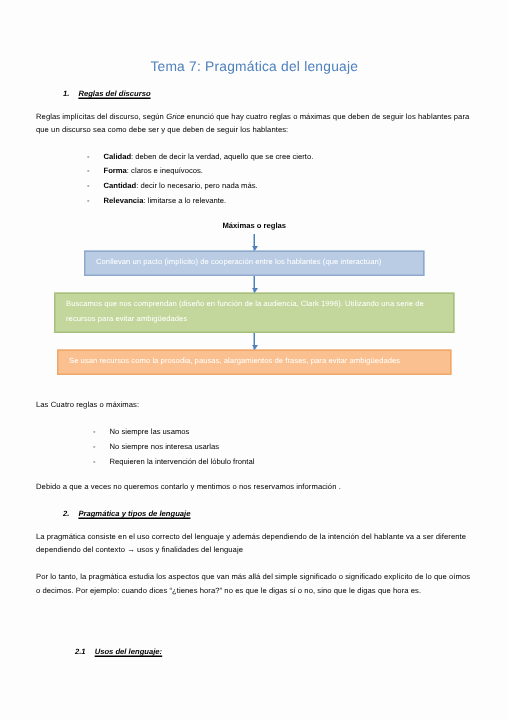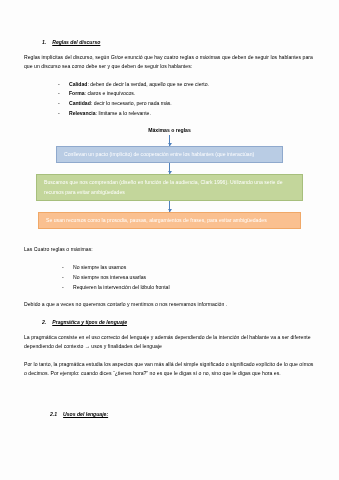--- a/index.html
+++ b/index.html
@@ -150,20 +150,21 @@
     margin: 0 14px;
   }
   .spacer-10 { height: 10px; }
   .spacer-24 { height: 24px; }
 </style>
 </head>
 <body>
 
 <div class="page">
 
+  <h1 class="doc-title">Tema 7: Pragmática del lenguaje</h1>
 
   <div class="heading-row">
     <span class="heading-num">1.</span>
     <span class="heading-text">Reglas del discurso</span>
   </div>
 
   <p class="para"><span>Reglas implícitas del discurso, según </span><i>Grice</i><span> enunció que hay cuatro reglas o máximas que deben de seguir los hablantes para que un discurso sea como debe ser y que deben de seguir los hablantes:</span></p>
 
   <ul class="bullets">
     <li>

